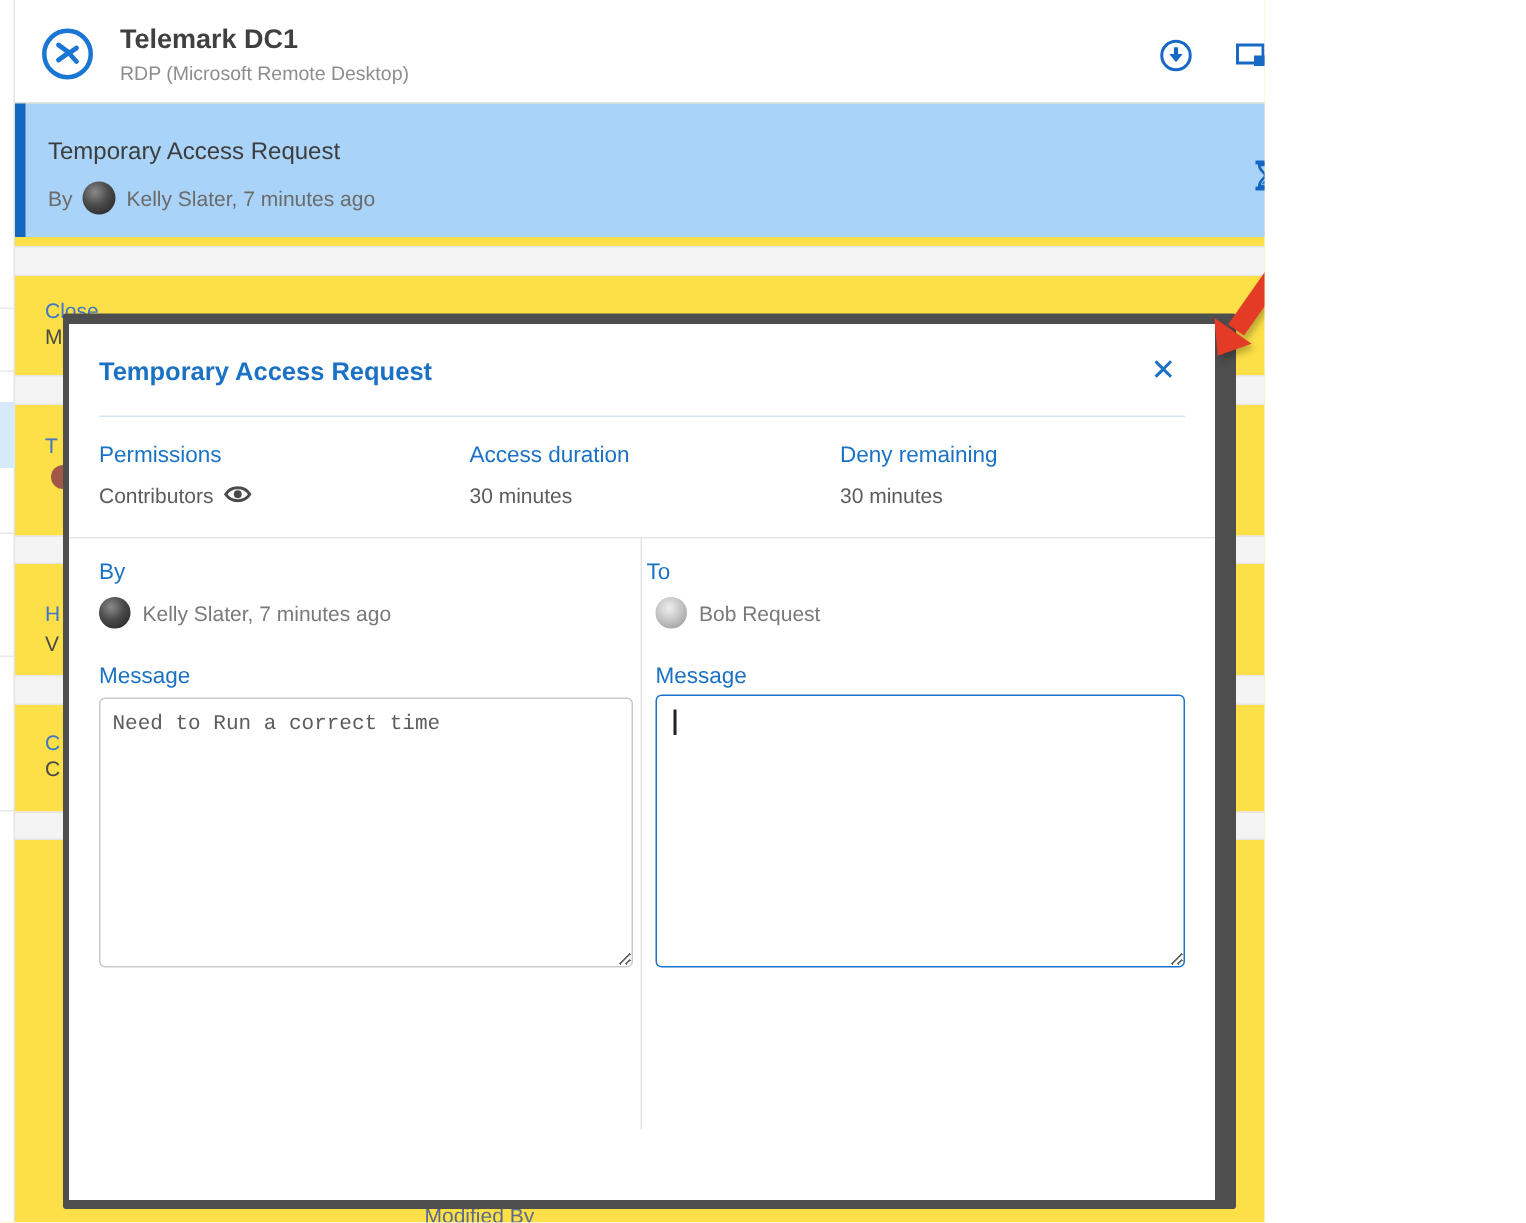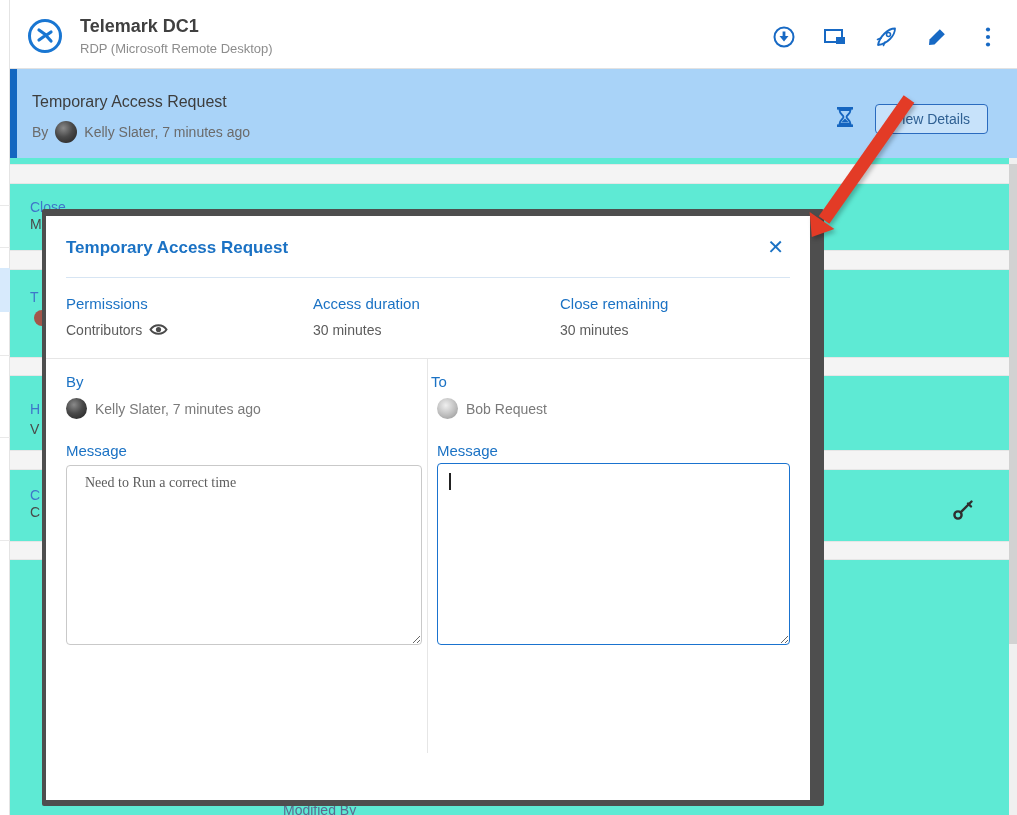--- a/index.html
+++ b/index.html
@@ -1,17 +1,17 @@
 <!DOCTYPE html>
 <html><head>
 <meta charset="utf-8">
 <style>
   * { margin:0; padding:0; box-sizing:border-box; }
   body { background:#fff; }
-  .screen { position:relative; width:1017px; height:815px; overflow:hidden; background:#5eead4;
+  .screen { position:relative; width:843px; height:815px; overflow:hidden; background:#fde047;
             font-family:"Liberation Sans", sans-serif; }
   .abs { position:absolute; }
 
   
   .left-strip { left:0; top:0; width:10px; height:815px; background:#fff; border-right:1px solid #e4e4e4; }
   .strip-line { left:0; width:10px; height:1px; background:#e9e9e9; }
   .strip-selected { left:0; top:268px; width:10px; height:44px; background:#d7eafc; }
 
   
   .header { left:10px; top:0; width:1007px; height:69px; background:#fff; border-bottom:1px solid #e2e2e2; }
@@ -49,22 +49,22 @@
   .modal-frame { left:42px; top:209px; width:782px; height:597px; background:#4e4e4e; border-radius:2px; z-index:20; }
   .modal { position:absolute; left:4px; top:7px; width:764px; height:584px; background:#fff; }
   .m-title { left:20px; top:22px; font-size:17px; font-weight:bold; color:#1b72c4; }
   .m-close { right:26px; top:21px; font-size:20px; color:#1b72c4; cursor:pointer; line-height:1; }
   .m-div1 { left:20px; top:61px; width:724px; height:1px; background:#d7e5f3; }
   .m-div2 { left:0; top:142px; width:764px; height:1px; background:#e6e6e6; }
   .m-vdiv { left:381px; top:142px; width:1px; height:395px; background:#e6e6e6; }
   .m-label { font-size:15px; color:#1b72c4; }
   .m-value { font-size:14px; color:#5c5c5c; }
   .person-row { display:flex; align-items:center; gap:8px; font-size:14px; color:#7a7a7a; }
-  .m-textarea { position:absolute; border:1px solid #c9c9c9; border-radius:4px; padding:9px 18px;
-                font-size:14px; color:#5c5c5c; font-family:Liberation Serif, serif; resize:both; background:#fff; }
+  .m-textarea { position:absolute; border:1px solid #c9c9c9; border-radius:4px; padding:9px 8px;
+                font-size:14px; color:#5c5c5c; font-family:Liberation Mono, monospace; resize:both; background:#fff; }
   .m-textarea.focused { border:1px solid #1a73cf; }
   .caret { position:absolute; width:1.5px; height:17px; background:#222; animation:blink 1s steps(1) infinite; pointer-events:none; }
   @keyframes blink { 50% { opacity:0; } }
   .m-footer { left:0; top:537px; width:764px; height:47px; background:#f4f4f4; border-top:1px solid #dddddd;
               display:flex; align-items:center; justify-content:flex-end; gap:8px; padding-right:45px; }
   .btn { height:30px; border:none; border-radius:3px; padding:0 19px; font-size:14px; font-weight:bold; color:#fff;
          cursor:pointer; font-family:"Liberation Sans", sans-serif; }
   .btn-approve { background:#0d59a6; }
   .btn-deny { background:#1273d4; }
   .btn-close { background:none; border:none; color:#5b5b5b; font-size:14px; margin-left:14px; cursor:pointer;
@@ -189,21 +189,21 @@
         <span class="m-value">Contributors</span>
         <span>
           <svg class="ic" width="19" height="15" viewBox="0 0 19 15">
             <path d="M1.5 7.5 C5 1.8 14 1.8 17.5 7.5 C14 13.2 5 13.2 1.5 7.5 Z" fill="none" stroke="#4a4a4a" stroke-width="2"></path>
             <circle cx="9.5" cy="7.5" r="2.6" fill="#4a4a4a"></circle>
           </svg>
         </span>
       </div>
       <div class="abs m-label" style="left:267px;top:79px">Access duration</div>
       <div class="abs m-value" style="left:267px;top:106px">30 minutes</div>
-      <div class="abs m-label" style="left:514px;top:79px">Close remaining</div>
+      <div class="abs m-label" style="left:514px;top:79px">Deny remaining</div>
       <div class="abs m-value" style="left:514px;top:106px">30 minutes</div>
 
       <div class="abs m-div2"></div>
       <div class="abs m-vdiv"></div>
 
       <div class="abs m-label" style="left:20px;top:157px">By</div>
       <div class="abs person-row" style="left:20px;top:182px">
         <span class="avatar avatar-dark" style="width:21px;height:21px"></span>
         <span>Kelly Slater, 7 minutes ago</span>
       </div>

